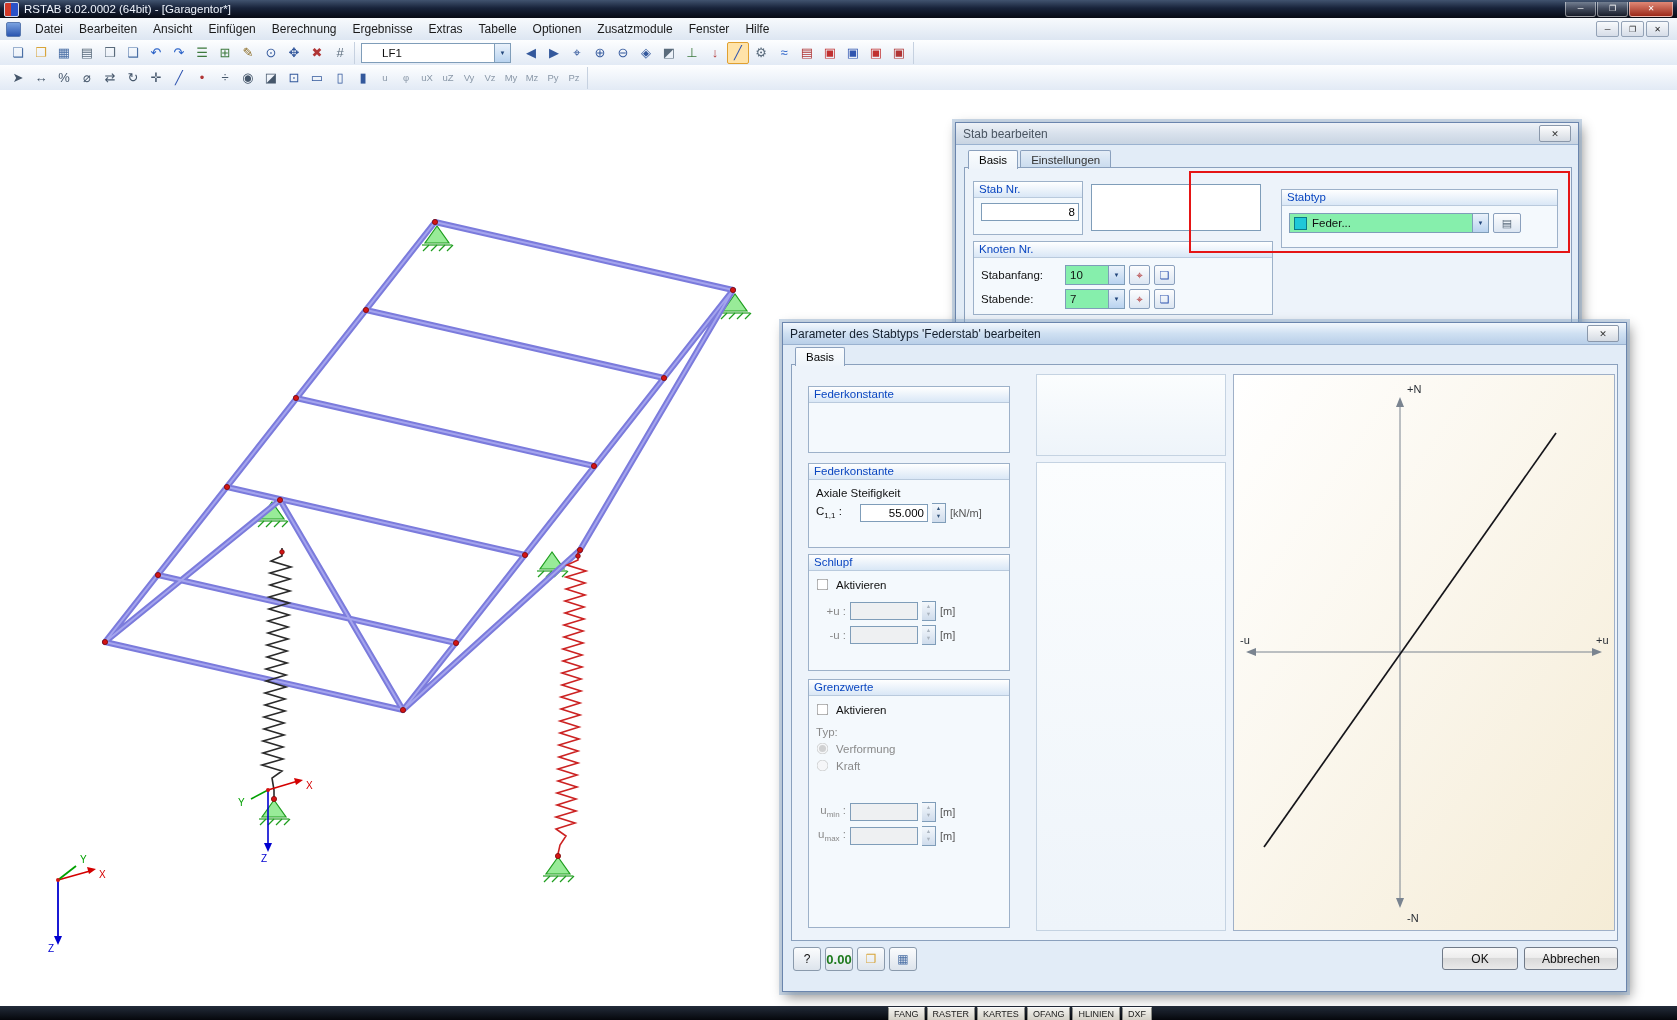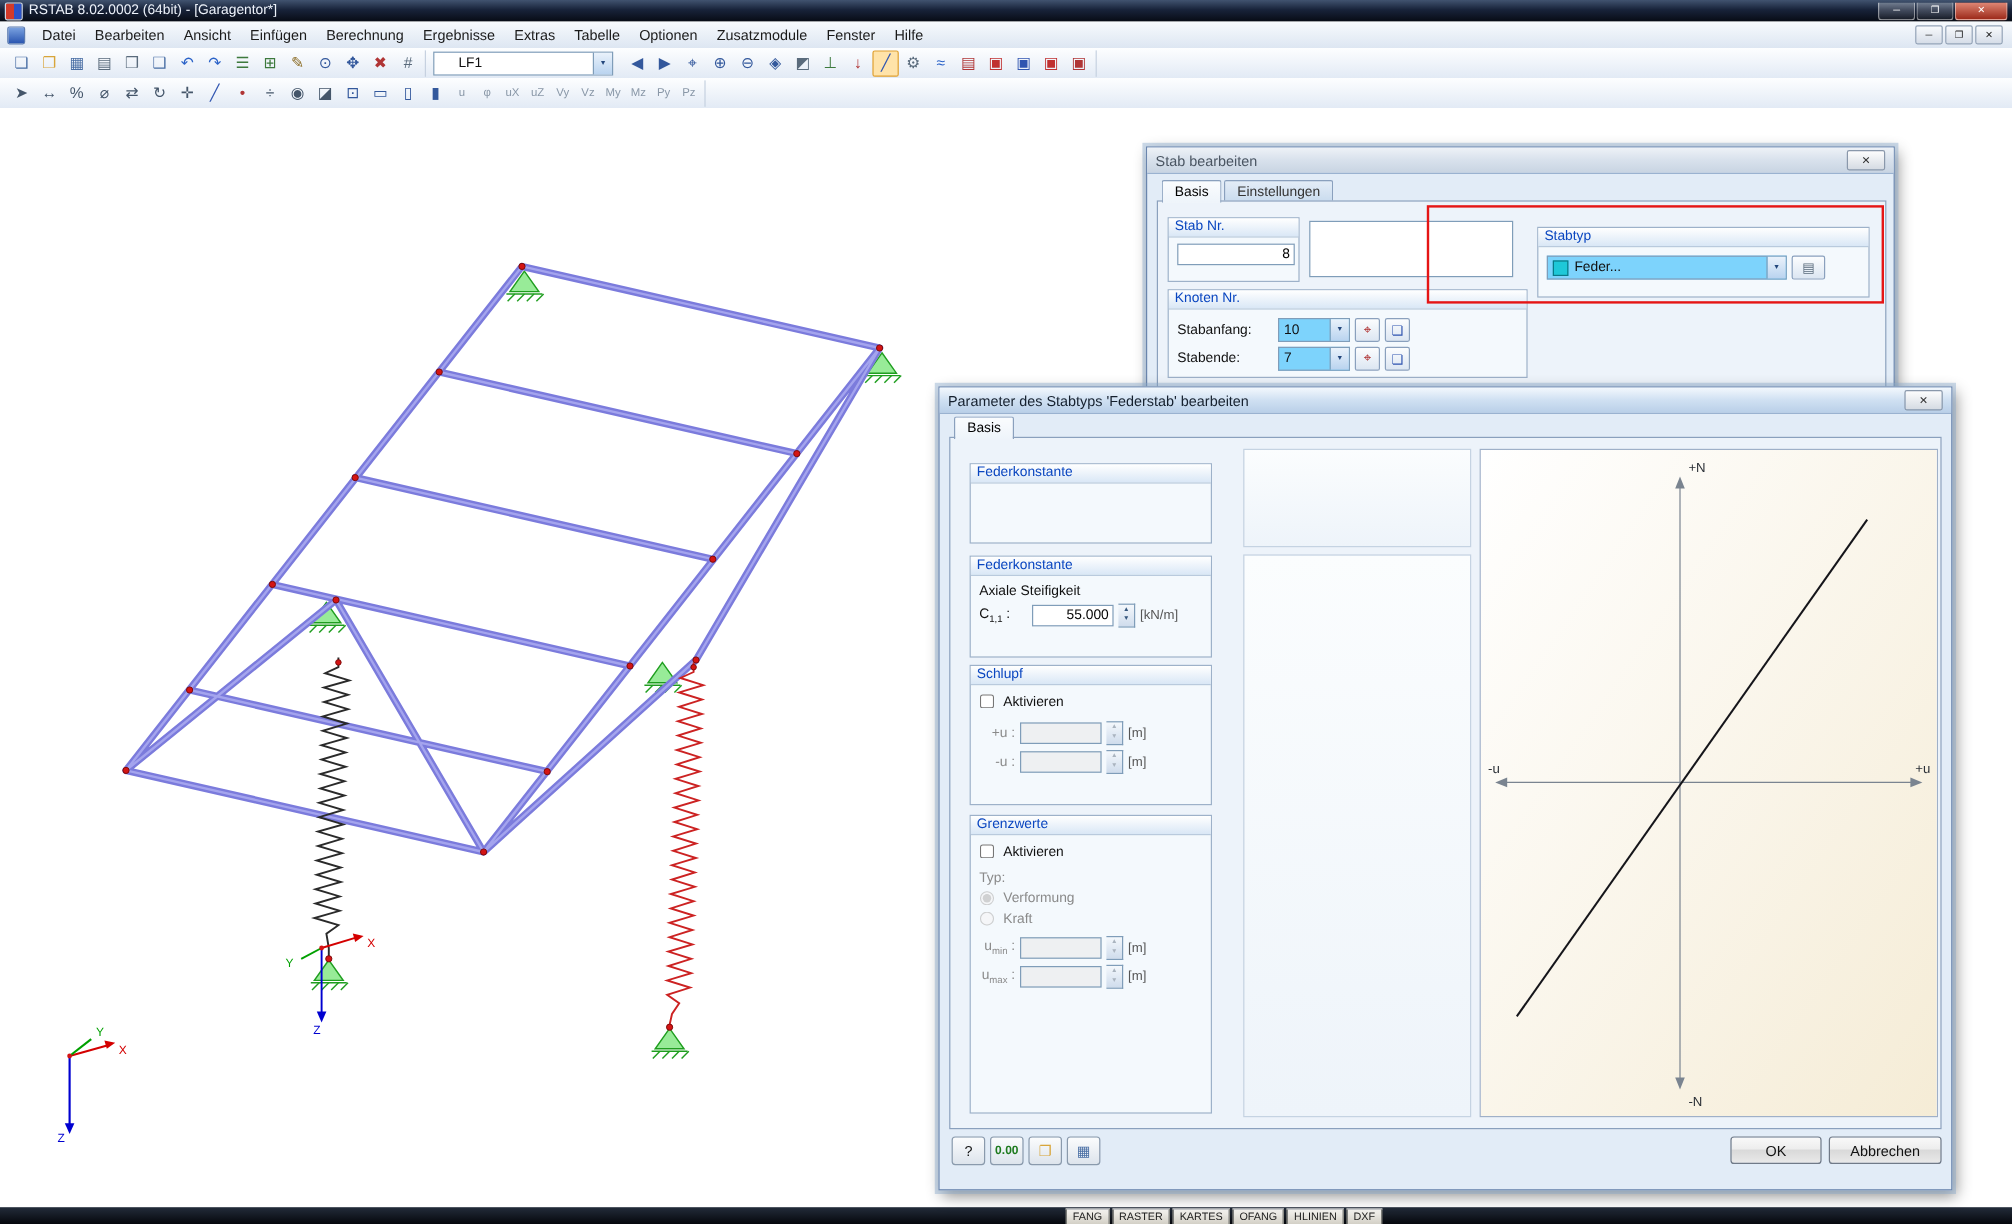--- a/index.html
+++ b/index.html
@@ -80,35 +80,35 @@
   .lbl.w80{width:80px}
   sub{font-size:8px}
   .unit{font-size:11px;color:#555}
   input.tfield{height:16px;border:1px solid #7f9db9;background:#fff;font-family:inherit;font-size:11.5px;
     padding:0 3px;width:60px;text-align:right}
   input.tfield.dis{background:#eef0f2;color:#9a9a9a}
   .spin{display:inline-flex;flex-direction:column;width:13px;height:18px;border:1px solid #7f9db9;border-left:none;
     background:linear-gradient(#f4f8fc,#cfdcec)}
   .spin i{font-style:normal;font-size:5.5px;line-height:8px;text-align:center;color:#35567d}
   .spin.dis i{color:#aab4bf}
-  .combo{height:18px;background:#7dd3fc;border:1px solid #7f9db9;display:flex;align-items:center}
+  .combo{height:18px;background:#86efac;border:1px solid #7f9db9;display:flex;align-items:center}
   .combo .combo-val{flex:1;padding:0 4px;font-size:11.5px;display:flex;align-items:center;gap:5px}
   .icon-btn{width:19px;height:18px;display:inline-flex;align-items:center;justify-content:center;font-size:11px;
     border:1px solid #8aa0bd;border-radius:2px;background:linear-gradient(#fcfdfe,#dce6f2)}
   .swatch{width:11px;height:11px;display:inline-block;border:1px solid #0a7a88}
   .chk, .rad{transform:scale(.9);margin:0 3px 0 0}
   .mid-panel{position:absolute;background:linear-gradient(#fbfdfe,#eef4fa);border:1px solid #c5d3e2}
   .chart-panel{position:absolute;border:1px solid #9fb0c8;background:#fff}
   .red-outline{position:absolute;border:2px solid #e51515;z-index:6;pointer-events:none}
   .btn{position:absolute;height:21px;display:flex;align-items:center;justify-content:center;font-size:12px;
     border:1px solid #707a88;border-radius:3px;color:#111;
     background:linear-gradient(#f9f9f9 0%,#ededed 45%,#d9d9d9 50%,#e9e9e9 100%)}
   .tool-btn{position:absolute;width:26px;height:22px;display:flex;align-items:center;justify-content:center;
     font-size:12px;border:1px solid #8a9aac;border-radius:3px;background:linear-gradient(#fbfcfd,#dde4ec)}
-  .tool-btn .tiny{font-size:10px;color:#1d7a1d;font-weight:bold}
+  .tool-btn .tiny{font-size:13px;color:#1d7a1d;font-weight:bold}
   .whitebox{position:absolute;background:#fff;border:1px solid #7f9db9}
 </style>
 </head>
 <body>
 
 <div class="titlebar">
   <div class="app-icon"></div>
   <span>RSTAB 8.02.0002 (64bit) - [Garagentor*]</span>
   <div class="caption-buttons">
     <div class="cap-btn">─</div>
@@ -461,21 +461,21 @@
           <span class="lbl gray">Typ:</span>
         </div>
       <label class="row">
           <input class="rad" type="radio" name="gwtyp" checked="" disabled="" style="">
         <span class="lbl gray">Verformung</span>
         </label>
       <label class="row">
           <input class="rad" type="radio" name="gwtyp" disabled="" style="">
         <span class="lbl gray">Kraft</span>
         </label>
-      <div class="row" style="margin-top:6px">
+      <div class="row" style="margin-top:28px">
         <span class="lbl gray w30"><span>u</span><sub>min</sub> <span>:</span></span>
         <input class="tfield dis" disabled="" style="">
         <span class="spin dis">
             <i>▲</i>
             <i>▼</i>
           </span>
         <span class="unit">[m]</span>
       </div>
       <div class="row">
         <span class="lbl gray w30"><span>u</span><sub>max</sub> <span>:</span></span>

